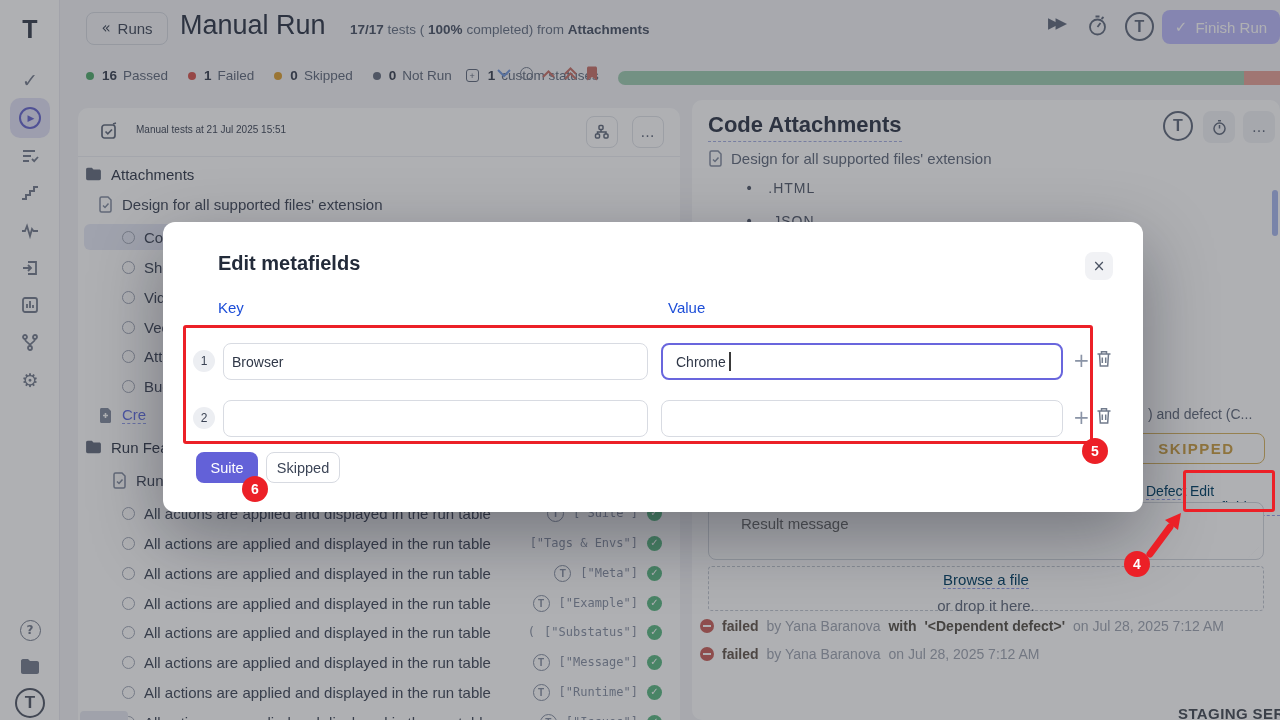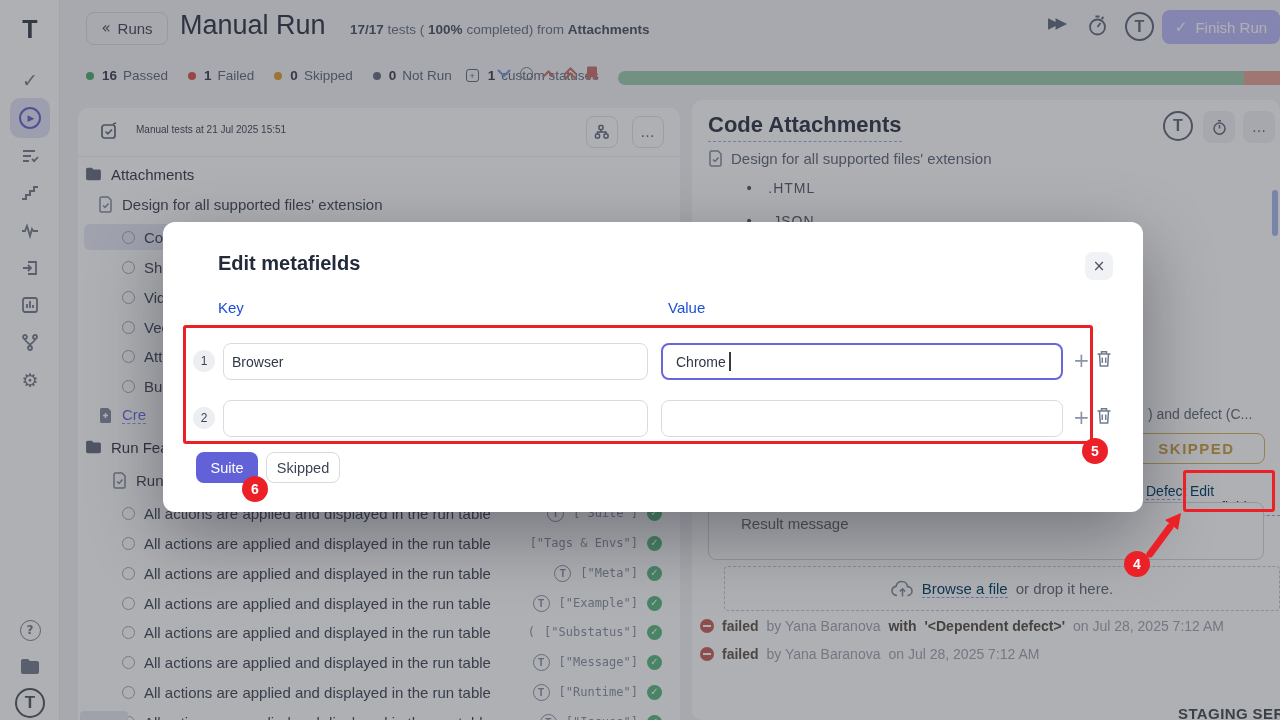--- a/index.html
+++ b/index.html
@@ -436,21 +436,21 @@
   </div>
 
   <div class="abs" style="left:456px; top:306px; font-size:14px; color:#6a7384; white-space:nowrap;">) and defect (C...</div>
   <div class="abs skip-badge" style="left:436px; top:333px; width:137px; height:31px;">SKIPPED</div>
   <span class="abs dashed-link" style="left:454px; top:383px;">Defect</span>
   <span class="abs dashed-link" style="left:498px; top:383px;">Edit metafields</span>
 
   <textarea class="abs result-box" style="left: 16px; top: 402px; padding-left: 32px;" placeholder="Result message"></textarea>
   <div class="abs" style="left:558px; top:447px; width:9px; height:9px; border-right:1.5px solid #b9bfca; border-bottom:1.5px solid #b9bfca; transform:skew(-45deg,-45deg) scale(.7);"></div>
 
-  <div class="abs dropzone" style="left:32px; top:466px; width:556px; height:45px;">
+  <div class="abs dropzone" style="left:16px; top:466px; width:556px; height:45px;flex-direction:column;">
     <svg width="23" height="18" viewBox="0 0 23 18" fill="none" stroke="#8a94a6" stroke-width="1.6">
       <path d="M6 15.5c-2.8 0-5-2-5-4.6 0-2.3 1.7-4.2 4-4.5C5.6 3.5 7.9 1.5 10.7 1.5c3 0 5.5 2.2 5.8 5.1 2.4 0 4.5 1.9 4.5 4.3 0 2.5-2 4.6-4.6 4.6"></path>
       <path d="M11.5 16.5V9M8.8 11.5l2.7-2.7 2.7 2.7"></path>
       </svg>
     <span class="dashed-link" style="font-size:15px;">Browse a file</span>
     <span>or drop it here.</span>
   </div>
 
   <div class="abs hist" style="left:8px; top:518px;">
     <span class="fail-ic"></span>

